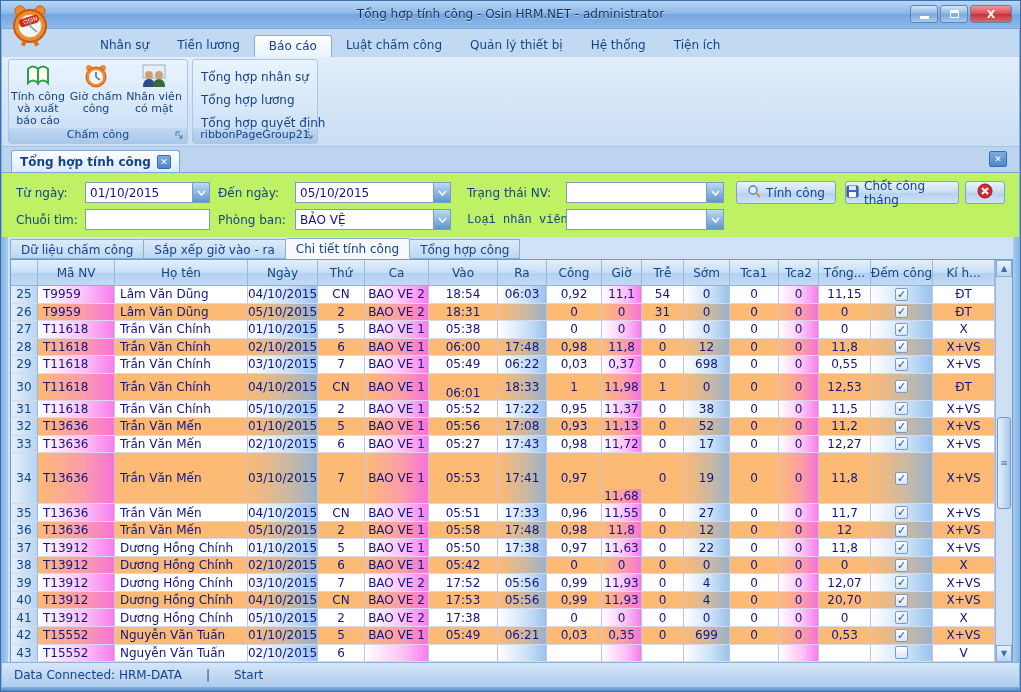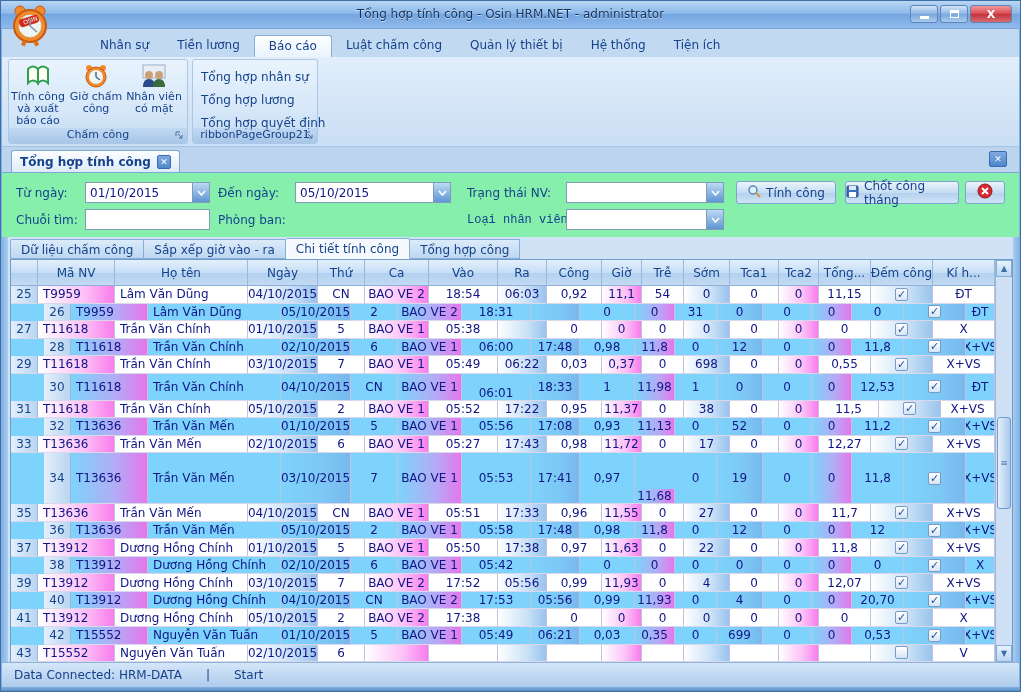--- a/index.html
+++ b/index.html
@@ -60,21 +60,21 @@
   .doctab { position:absolute; left:9px; bottom:0; height:22px; padding:0 8px; display:flex; align-items:center; gap:6px;
      background:linear-gradient(180deg,#fdfeff,#dcebfa); border:1px solid #7fa7d4; border-bottom:none;
      border-radius:3px 3px 0 0; font-size:12px; font-weight:bold; color:#15428b; cursor:pointer;}
   .dtclose { width:14px; height:14px; background:linear-gradient(180deg,#7fabdf,#4e86cc); border:1px solid #3a6cae;
      border-radius:2px; color:#fff; font-size:9px; line-height:12px; text-align:center; cursor:pointer;}
   .pageclose { position:absolute; right:12px; top:4px; width:18px; height:16px;
      background:linear-gradient(180deg,#7fabdf,#4e86cc); border:1px solid #3a6cae; border-radius:2px;
      color:#fff; font-size:9px; line-height:14px; text-align:center; cursor:pointer;}
 
   
-  .filters { position:absolute; left:1px; right:1px; top:172px; height:64px; background:#86efac; z-index:6;}
+  .filters { position:absolute; left:1px; right:1px; top:172px; height:64px; background:#bef264; z-index:6;}
   .flabel { position:absolute; font-size:12px; color:#15428b; }
   .combo { position:absolute; height:21px; background:#fff; border:1px solid #7f9db9; display:flex; }
   .combo .cval { flex:1; font-size:12px; color:#101586; padding:3px 4px 0 4px; overflow:hidden; white-space:nowrap;}
   .combo .cbtn { width:17px; background:linear-gradient(180deg,#bcd9f4,#5e95d4); border-left:1px solid #7f9db9;
      display:flex; align-items:center; justify-content:center; cursor:pointer;}
   .tbox { position:absolute; height:21px; background:#fff; border:1px solid #7f9db9; font-size:12px; color:#101586; padding:0 4px;}
   .abtn { position:absolute; height:23px; display:flex; align-items:center; justify-content:center; gap:5px;
      background:linear-gradient(180deg,#eaf4fd,#c6dcf2 50%,#b4d0ee 52%,#cfe3f6); border:1px solid #7fa3cc;
      border-radius:3px; font-size:12px; color:#15428b; cursor:pointer; }
 
@@ -87,21 +87,21 @@
 
   
   .grid { position:absolute; left:9px; top:258px; width:1003px; height:404px; border:1px solid #6f9cc8;
      background:#fff; z-index:6; overflow:hidden;}
   .ghead { position:absolute; left:0; top:0; right:17px; height:26px; display:flex; }
   .hcell { background:linear-gradient(180deg,#e3f0fc,#c7def6 50%,#b2d1f0 52%,#c3daf2);
      border-right:1px solid #9bb8dc; border-bottom:1px solid #8fb0d8; font-size:12px; color:#15428b;
      display:flex; align-items:center; justify-content:center; overflow:hidden; white-space:nowrap; cursor:pointer;}
   .gbody { position:absolute; left:0; top:26px; right:17px; bottom:0; display:flex; flex-direction:column;}
   .grow { flex:1; display:flex; background:#fff; }
-  .grow.alt { background:#7dd3fc;padding-left:33px; }
+  .grow.alt { background:#fdba74; }
   .gcell { border-right:1px solid #c5c2e0; border-bottom:1px solid #d9d7ea; font-size:12px; color:#101586;
      display:flex; align-items:center; justify-content:center; overflow:hidden; white-space:nowrap; cursor:default;}
   .gcell.left { justify-content:flex-start; padding-left:5px; }
   .gcell.ind { background:linear-gradient(90deg,#e4f0fc,#b9d5f1); border-right:1px solid #9cb8d8; color:#15428b; cursor:pointer;}
   .gcell.pink { background-image:linear-gradient(90deg,rgba(249,120,236,0) 0%,rgba(249,120,236,.45) 60%,rgba(247,102,233,.85) 100%);}
   .gcell.blue { background-image:linear-gradient(90deg,rgba(125,182,235,0) 0%,rgba(125,182,235,.40) 60%,rgba(118,175,232,.75) 100%);}
   .cbx { width:13px; height:13px; border:1px solid #7a9cc4; border-radius:2px;
      background:linear-gradient(180deg,#ffffff,#d7e5f5); color:#1f4fa0; font-size:11px; line-height:11px;
      text-align:center; font-weight:bold; cursor:pointer;}
   .vscroll { position:absolute; right:0; top:0; bottom:0; width:17px; background:#cfe0f4; border-left:1px solid #9bb8dc;}
@@ -282,20 +282,28 @@
     </div>
     <div class="abtn" style="left:963px; top:8px; width:40px;">
       <span><svg width="16" height="16" viewBox="0 0 16 16">
             <circle cx="8" cy="8" r="7" fill="#d42a32" stroke="#9c1418"></circle>
             <path d="M5 5 L11 11 M11 5 L5 11" stroke="#fff" stroke-width="2"></path>
           </svg></span>
     </div>
     <span class="flabel" style="left:14px; top:40px;">Chuỗi tìm:</span>
     <input class="tbox" style="left: 83px; top: 36px; width: 125px;" value="">
     <span class="flabel" style="left:216px; top:40px;">Phòng ban:</span>
+    <div class="combo" style="left:293px; top:36px; width:156px;">
+      <div class="cval">BẢO VỆ</div>
+      <div class="cbtn">
+          <svg width="9" height="6">
+            <path d="M1 1 L4.5 5 L8 1" fill="none" stroke="#fff" stroke-width="1.6"></path>
+          </svg>
+        </div>
+    </div>
     <span class="flabel" style="left:465px; top:40px;font-family:Liberation Mono, monospace;">Loại nhân viên:</span>
     <div class="combo" style="left:564px; top:36px; width:158px;">
       <div class="cval"></div>
       <div class="cbtn">
           <svg width="9" height="6">
             <path d="M1 1 L4.5 5 L8 1" fill="none" stroke="#fff" stroke-width="1.6"></path>
           </svg>
         </div>
     </div>
   </div>
@@ -462,21 +470,21 @@
           <div class="gcell" style="width: 47px;">2</div>
           <div class="gcell pink" style="width: 64px;">BAO VE 1</div>
           <div class="gcell" style="width: 69px;">05:52</div>
           <div class="gcell blue" style="width: 49px;">17:22</div>
           <div class="gcell" style="width: 55px;">0,95</div>
           <div class="gcell pink" style="width: 40px;">11,37</div>
           <div class="gcell" style="width: 42px;">0</div>
           <div class="gcell blue" style="width: 46px;">38</div>
           <div class="gcell" style="width: 49px;">0</div>
           <div class="gcell pink" style="width: 40px;">0</div>
-          <div class="gcell" style="width: 60px;">11,5</div>
+          <div class="gcell" style="width: 52px;">11,5</div>
           <div class="gcell blue" style="width: 62px;">
             <div class="cbx">✓</div>
           </div>
           <div class="gcell" style="width: 52px; flex: 1 1 0%;">X+VS</div>
         </div>
         <div class="grow alt">
           <div class="gcell ind" style="width: 27px;">32</div>
           <div class="gcell pink left" style="width: 77px;">T13636</div>
           <div class="gcell left" style="width: 133px;">Trần Văn Mến</div>
           <div class="gcell blue" style="width: 70px;">01/10/2015</div>

